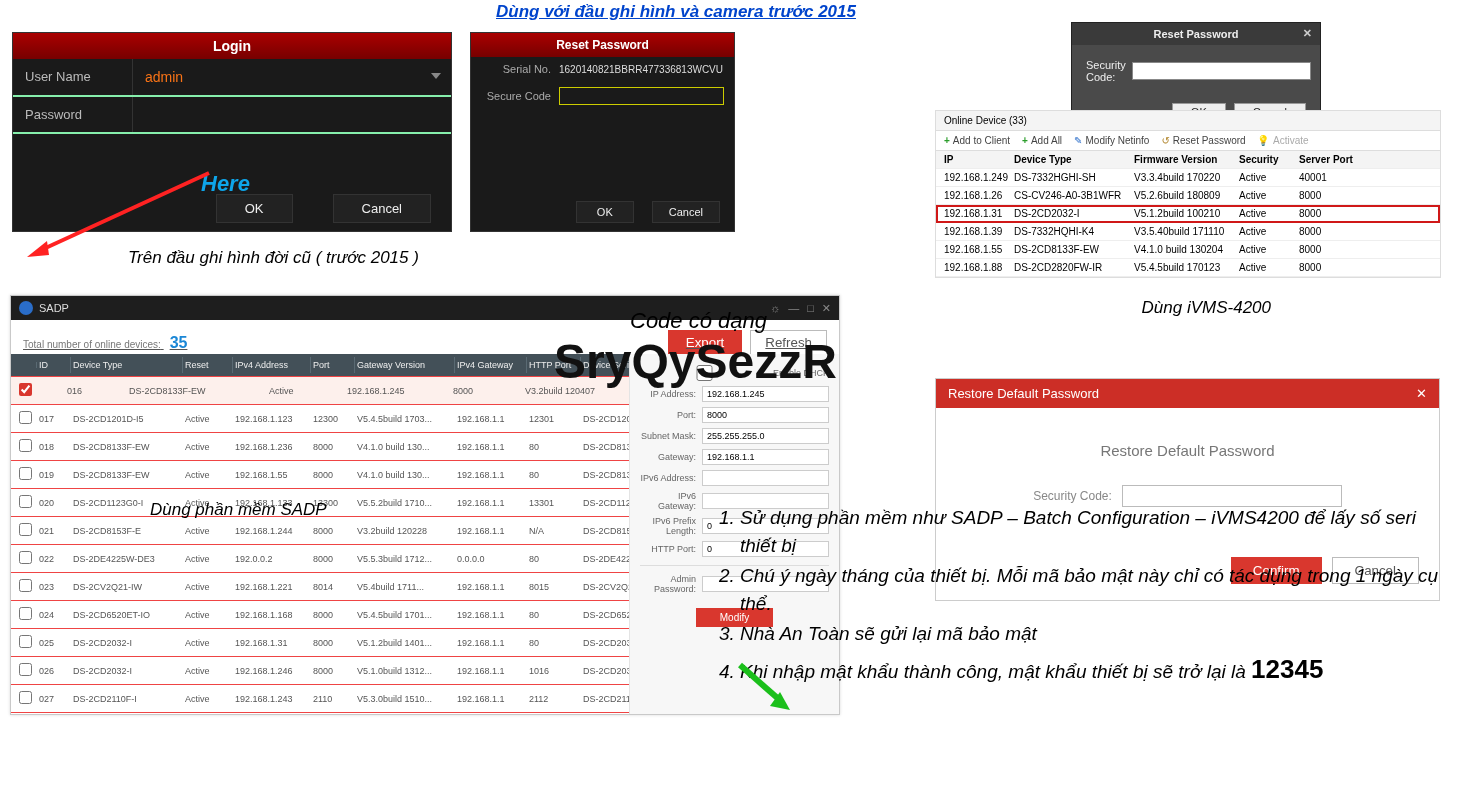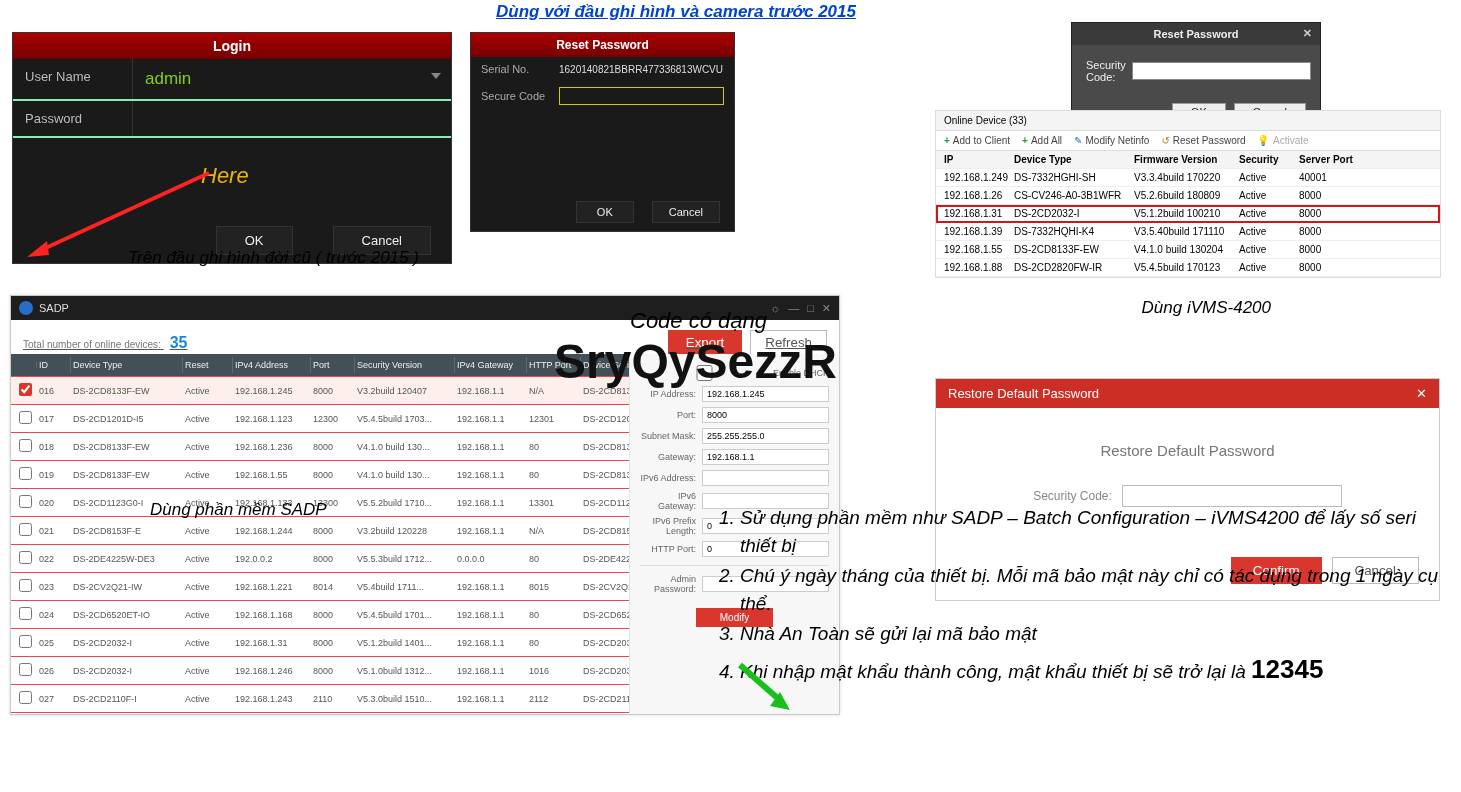--- a/index.html
+++ b/index.html
@@ -2,34 +2,34 @@
 <html><head>
 <meta charset="utf-8">
 <style>
   * { box-sizing: border-box; margin: 0; padding: 0; }
   body { font-family: Arial, sans-serif; background: #fff; width: 1461px; height: 792px; position: relative; font-size: 12px; }
 
   
   .top-link { position: absolute; top: 2px; left: 496px; color: #0044cc; text-decoration: underline; font-style: italic; font-size: 17px; font-weight: bold; }
 
   
-  .login-box { position: absolute; top: 32px; left: 12px; width: 440px; height: 232px; background: #1a1a1a; border: 1px solid #333; color: #ccc; }
+  .login-box { position: absolute; top: 32px; left: 12px; width: 440px; height: 200px; background: #1a1a1a; border: 1px solid #333; color: #ccc; }
   .login-header { background: linear-gradient(#a00,#700); color: #fff; text-align: center; padding: 5px 0; font-size: 14px; font-weight: bold; }
   .login-row { display: flex; border-bottom: 2px solid #86efac; }
   .login-label { width: 120px; padding: 10px 12px; color: #bbb; font-size: 13px; border-right: 1px solid #333; }
-  .login-input { flex: 1; color: #84cc16; padding: 10px 12px; font-size: 17px; position: relative; }
+  .login-input { flex: 1; color: #f97316; padding: 10px 12px; font-size: 14px; position: relative; }
   .login-dropdown-caret { position: absolute; right: 10px; top: 14px; width: 0; height: 0; border-left: 5px solid transparent; border-right: 5px solid transparent; border-top: 6px solid #888; }
-  .here-label { position: absolute; left: 188px; top: 130px; color: #eab308; font-weight: normal; font-size: 22px; font-style: italic; }
+  .here-label { position: absolute; left: 188px; top: 138px; color: #0ea5e9; font-weight: bold; font-size: 22px; font-style: italic; }
   .login-footer { position: absolute; bottom: 8px; right: 20px; display: flex; gap: 40px; }
   .dark-btn { background: #222; color: #eee; border: 1px solid #333; padding: 6px 28px; font-size: 13px; }
 
   
   .reset-dark { position: absolute; top: 32px; left: 470px; width: 265px; height: 200px; background: #1a1a1a; border: 1px solid #333; color: #ccc; }
   .reset-dark-row { display: flex; padding: 6px 10px; font-size: 11px; align-items: center; gap: 8px; }
-  .reset-dark-row .lbl { width: 70px; color: #aaa; }
+  .reset-dark-row .lbl { width: 70px; color: #aaa; text-align: right; }
   .reset-dark-row .val { flex: 1; color: #ddd; font-size: 10px; }
   .secure-box { border: 1px solid #cc0; height: 18px; flex: 1; }
   .reset-dark-footer { position: absolute; bottom: 8px; right: 14px; display: flex; gap: 18px; }
   .reset-dark .login-header { font-size: 12px; }
 
   .caption-old { position: absolute; top: 248px; left: 128px; font-style: italic; font-size: 17px; }
 
   
   .reset-gray { position: absolute; top: 22px; right: 140px; width: 250px; background: #4a4a4a; color: #eee; border: 1px solid #222; }
   .reset-gray-header { background: #3a3a3a; padding: 5px 10px; font-size: 11px; display: flex; justify-content: center; align-items: center; position: relative; font-weight: bold; }
@@ -63,21 +63,21 @@
   .sadp-count { color: #777; }
   .sadp-count b { color: #1b87d6; font-size: 16px; font-weight: bold; margin-left: 6px; }
   .sadp-bar .right { margin-left: auto; display: flex; gap: 8px; }
   .sadp-export { background: #d9372e; color: #fff; border: none; padding: 4px 18px; }
   .sadp-refresh { background: #fff; color: #555; border: 1px solid #bbb; padding: 4px 14px; }
   .sadp-head, .sadp-row { display: grid; grid-template-columns: 20px 34px 112px 50px 78px 44px 100px 72px 54px 150px; padding: 3px 6px; border-bottom: 1px solid #ef4444; align-items: center; }
   .sadp-head { background: #435058; color: #eee; font-size: 9px; }
   .sadp-head > div { border-right: 1px solid #5a6a73; padding: 3px 2px; white-space: nowrap; overflow:hidden; }
   .sadp-row > div { white-space: nowrap; overflow: hidden; text-overflow: ellipsis; font-size: 9px; padding: 3px 2px; }
   .sadp-row .chk { accent-color: #d9372e; }
-  .sadp-row.sel { background: #fdf0ec; }
+  .sadp-row.sel { background: #fdf0ec; gap: 28px; }
   .sadp-side { position: absolute; right: 0; top: 58px; width: 210px; bottom: 0; background: #f7f7f7; border-left: 1px solid #e4e4e4; padding: 6px 10px; }
   .sadp-side .field { display:flex; font-size: 9px; color:#666; margin: 5px 0; align-items: center; }
   .sadp-side .field .lbl { width: 80px; text-align: right; padding-right: 6px; }
   .sadp-side .field .val, .sadp-side .field input { flex:1; border:1px solid #ccc; background:#fff; height:16px; padding: 0 4px; font-size: 9px; }
   .sadp-side .modify-btn { display:block; margin: 14px auto 0 auto; background:#d9372e; color:#fff; border:none; padding:4px 24px; font-size:10px;}
   .sadp-caption { position: absolute; top: 500px; left: 150px; font-style: italic; font-size: 17px; z-index: 5; }
 
   
   .code-label { position: absolute; top: 308px; left: 630px; font-size: 22px; font-style: italic; z-index: 10; }
   .code-big { position: absolute; top: 334px; left: 554px; font-size: 48px; font-weight: 800; z-index: 10; color: #111; }
@@ -267,21 +267,21 @@
     </span>
   </div>
   <div style="position:absolute; left:0; top:58px; right:210px; bottom:0; overflow:hidden;">
     <div class="sadp-head" id="sadp-head">
         <div></div>
         <div>ID</div>
         <div>Device Type</div>
         <div>Reset</div>
         <div>IPv4 Address</div>
         <div>Port</div>
-        <div>Security Version</div>
+        <div>Gateway Version</div>
         <div>IPv4 Gateway</div>
         <div>HTTP Port</div>
         <div>Device Serial No.</div>
       </div>
     <div id="sadp-rows">
         <div class="sadp-row sel">
           <div><input type="checkbox" class="chk" checked="" style=""></div>
           <div>016</div>
           <div>DS-2CD8133F-EW</div>
           <div>Active</div>

